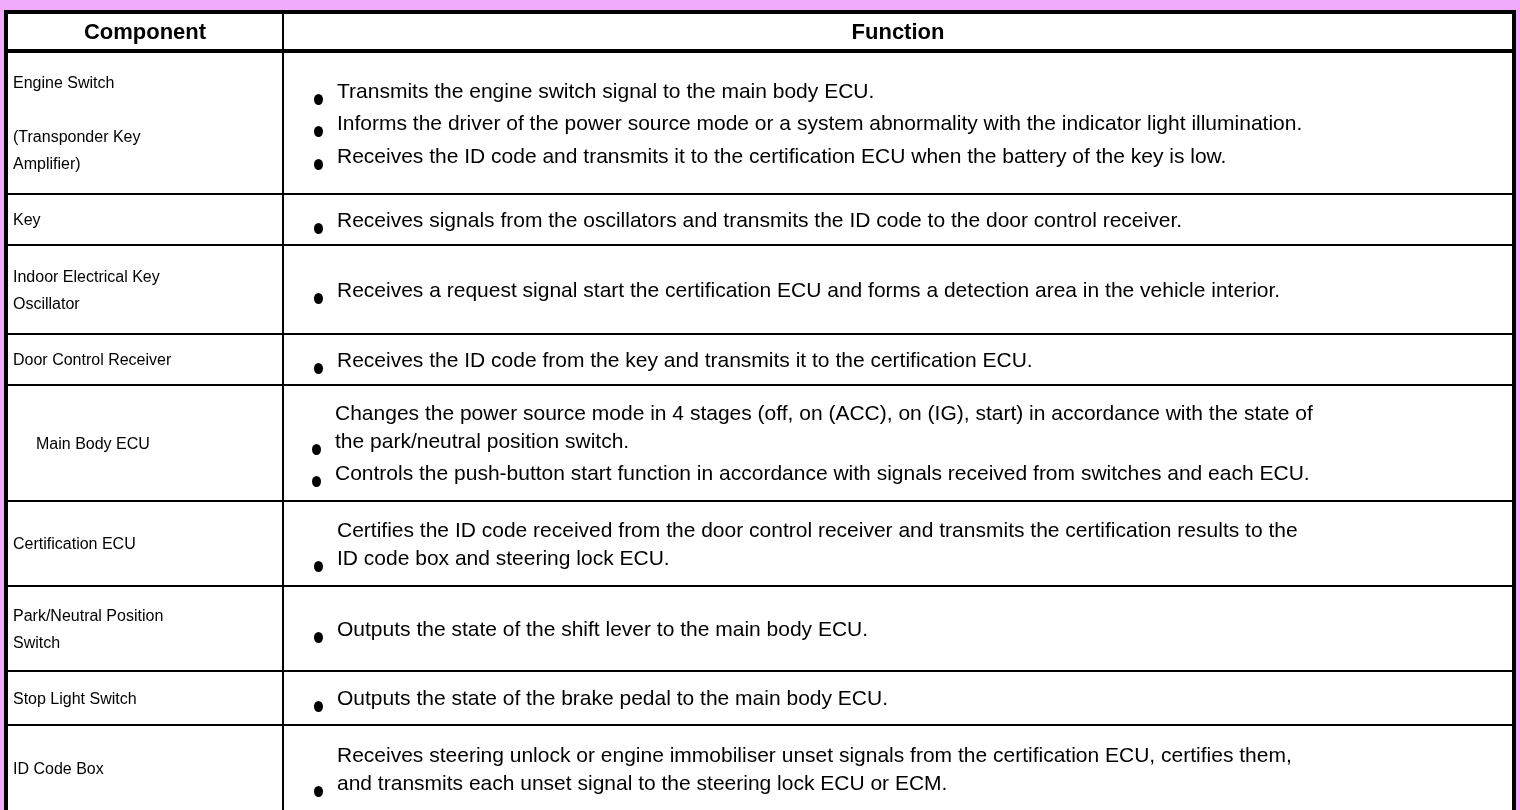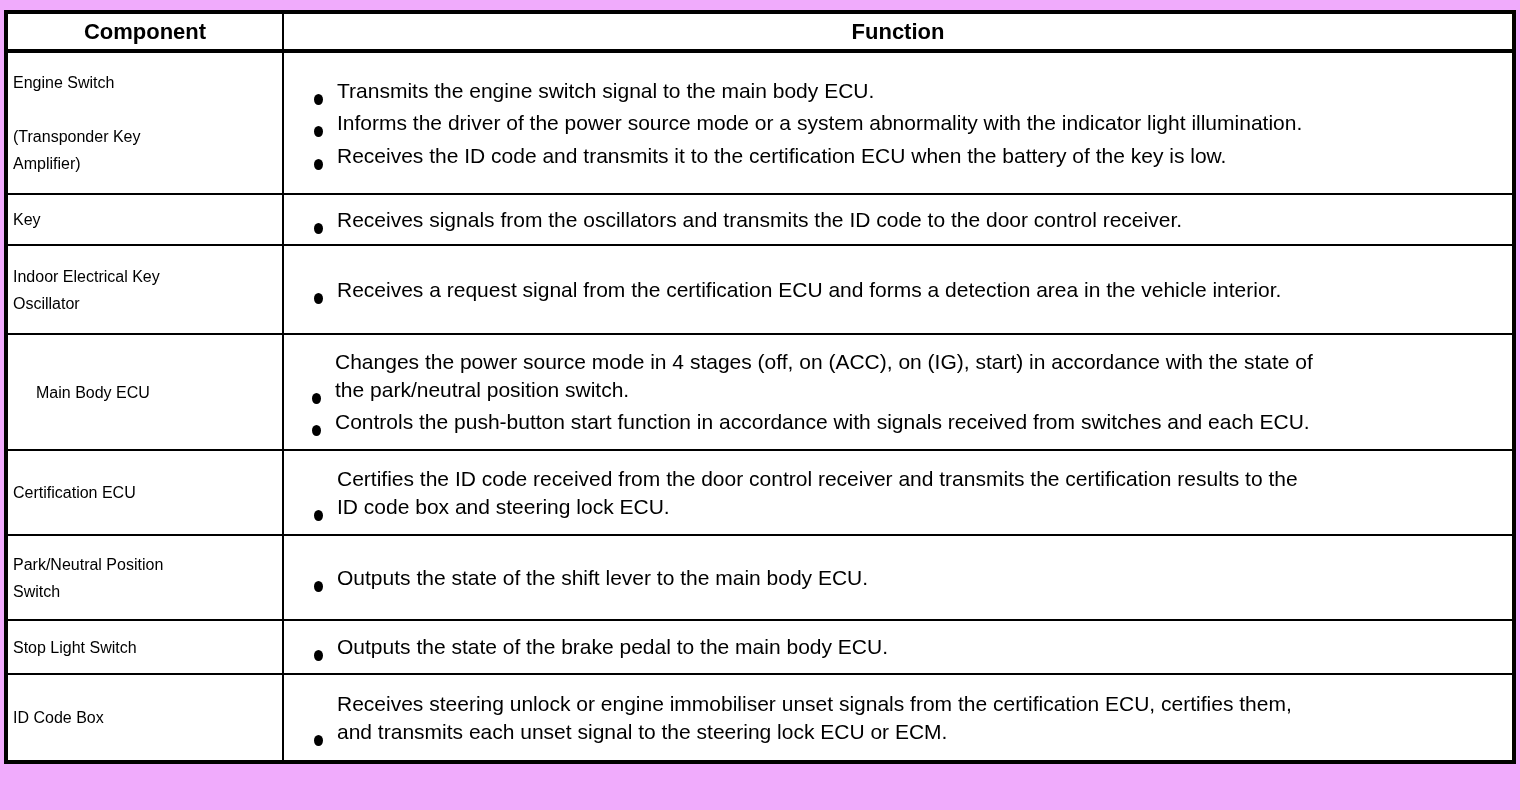--- a/index.html
+++ b/index.html
@@ -107,21 +107,27 @@
       <tr class="h-r2">
         <td class="component">Key</td>
         <td class="function">
           <div class="fn-item"><span class="bullet"></span><span>Receives signals from the oscillators and transmits the ID code to the door control receiver.</span></div>
         </td>
       </tr>
       <tr class="h-r3">
         <td class="component">Indoor Electrical Key
 Oscillator</td>
         <td class="function">
-          <div class="fn-item"><span class="bullet"></span><span>Receives a request signal from the certification ECU and forms a detection area in the vehicle interior.</span></div>
+          <div class="fn-item"><span class="bullet"></span><span>Receives a request signal start the certification ECU and forms a detection area in the vehicle interior.</span></div>
+        </td>
+      </tr>
+      <tr class="h-r4">
+        <td class="component">Door Control Receiver</td>
+        <td class="function">
+          <div class="fn-item"><span class="bullet"></span><span>Receives the ID code from the key and transmits it to the certification ECU.</span></div>
         </td>
       </tr>
       <tr class="h-r5">
         <td class="component">Main Body ECU</td>
         <td class="function">
           <div class="fn-item"><span class="bullet"></span><span>Changes the power source mode in 4 stages (off, on (ACC), on (IG), start) in accordance with the state of
 the park/neutral position switch.</span></div>
           <div class="fn-item"><span class="bullet"></span><span>Controls the push-button start function in accordance with signals received from switches and each ECU.</span></div>
         </td>
       </tr>

